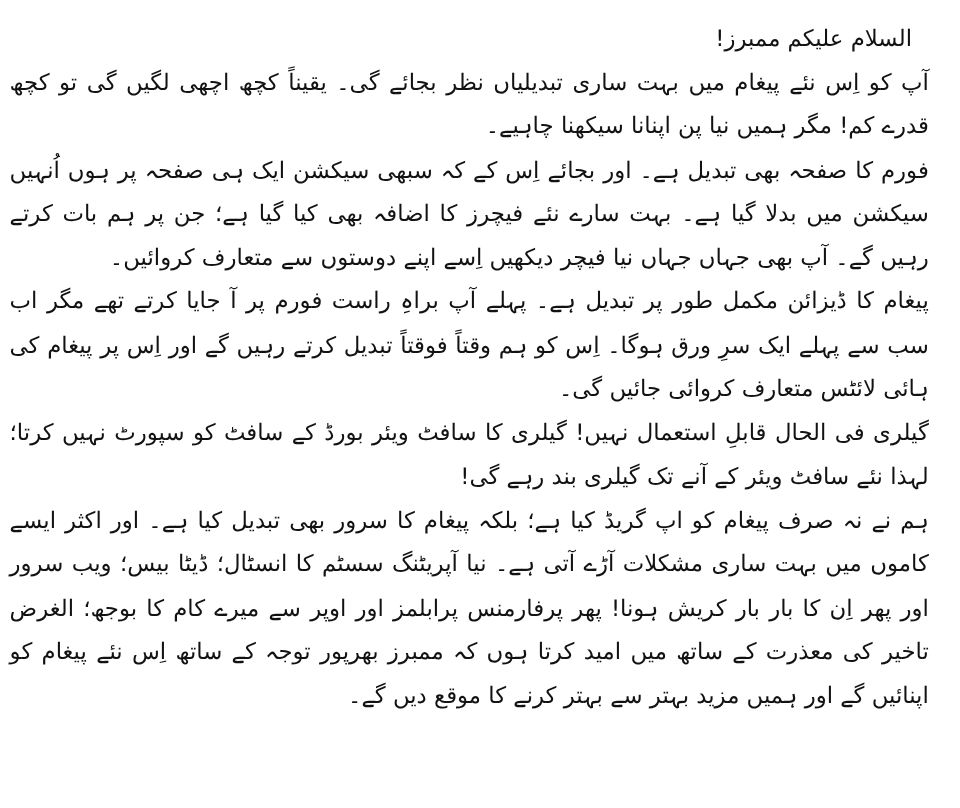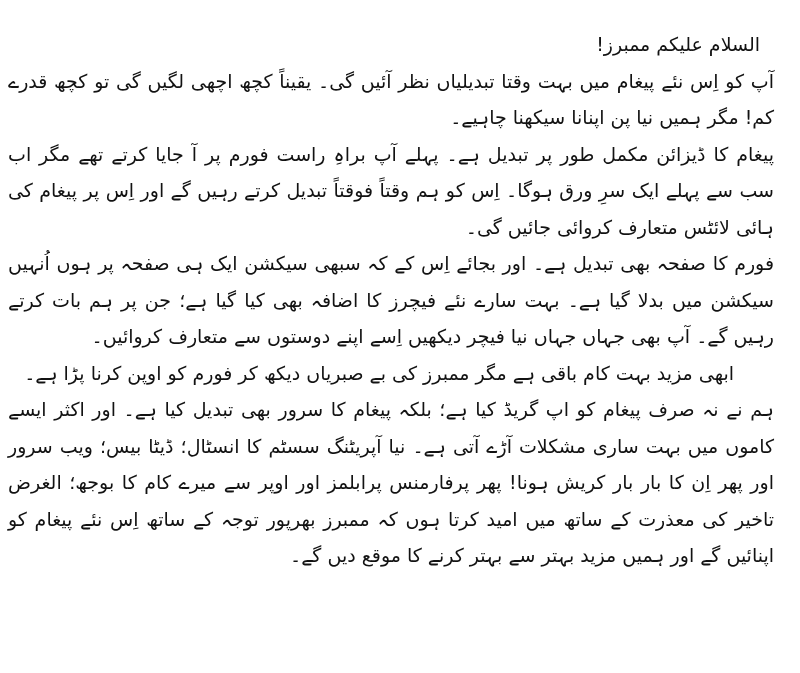--- a/index.html
+++ b/index.html
@@ -10,21 +10,21 @@
   body {
     width: 800px;
     height: 673px;
     overflow: hidden;
   }
   .page {
     box-sizing: border-box;
     width: 800px;
     height: 673px;
     background: #ffffff;
-    padding: 26px 26px 0 8px;
+    padding: 14px 26px 0 8px;
     direction: rtl;
     unicode-bidi: embed;
   }
   .doc-text {
     font-family: "DejaVu Sans", "Liberation Sans", sans-serif;
     color: #121212;
     font-size: 19px;
     line-height: 36.5px;
     text-align: justify;
     text-justify: inter-word;
@@ -43,26 +43,26 @@
 </style>
 </head>
 <body>
 
 <div class="page">
   <div class="doc-text">
 
     <p class="greeting">السلام علیکم ممبرز!</p>
 
 
-    <p>آپ کو اِس نئے پیغام میں بہت وقتا تبدیلیاں نظر آئیں گی۔ یقیناً کچھ اچھی لگیں گی تو کچھ قدرے کم! مگر ہمیں نیا پن اپنانا سیکھنا چاہیے۔</p>
+    <p>آپ کو اِس نئے پیغام میں بہت ساری تبدیلیاں نظر بجائے گی۔ یقیناً کچھ اچھی لگیں گی تو کچھ قدرے کم! مگر ہمیں نیا پن اپنانا سیکھنا چاہیے۔</p>
+
+    <p>فورم کا صفحہ بھی تبدیل ہے۔ اور بجائے اِس کے کہ سبھی سیکشن ایک ہی صفحہ پر ہوں اُنہیں سیکشن میں بدلا گیا ہے۔ بہت سارے نئے فیچرز کا اضافہ بھی کیا گیا ہے؛ جن پر ہم بات کرتے رہیں گے۔ آپ بھی جہاں جہاں نیا فیچر دیکھیں اِسے اپنے دوستوں سے متعارف کروائیں۔</p>
 
     <p>پیغام کا ڈیزائن مکمل طور پر تبدیل ہے۔ پہلے آپ براہِ راست فورم پر آ جایا کرتے تھے مگر اب سب سے پہلے ایک سرِ ورق ہوگا۔ اِس کو ہم وقتاً فوقتاً تبدیل کرتے رہیں گے اور اِس پر پیغام کی ہائی لائٹس متعارف کروائی جائیں گی۔</p>
 
-    <p>فورم کا صفحہ بھی تبدیل ہے۔ اور بجائے اِس کے کہ سبھی سیکشن ایک ہی صفحہ پر ہوں اُنہیں سیکشن میں بدلا گیا ہے۔ بہت سارے نئے فیچرز کا اضافہ بھی کیا گیا ہے؛ جن پر ہم بات کرتے رہیں گے۔ آپ بھی جہاں جہاں نیا فیچر دیکھیں اِسے اپنے دوستوں سے متعارف کروائیں۔</p>
 
+    <p>گیلری فی الحال قابلِ استعمال نہیں! گیلری کا سافٹ ویئر بورڈ کے سافٹ کو سپورٹ نہیں کرتا؛ لہذا نئے سافٹ ویئر کے آنے تک گیلری بند رہے گی!</p>
 
-
-    <p class="first-indent">ابھی مزید بہت کام باقی ہے مگر ممبرز کی بے صبریاں دیکھ کر فورم کو اوپن کرنا پڑا ہے۔</p>
 
     <p>ہم نے نہ صرف پیغام کو اپ گریڈ کیا ہے؛ بلکہ پیغام کا سرور بھی تبدیل کیا ہے۔ اور اکثر ایسے کاموں میں بہت ساری مشکلات آڑے آتی ہے۔ نیا آپریٹنگ سسٹم کا انسٹال؛ ڈیٹا بیس؛ ویب سرور اور پھر اِن کا بار بار کریش ہونا! پھر پرفارمنس پرابلمز اور اوپر سے میرے کام کا بوجھ؛ الغرض تاخیر کی معذرت کے ساتھ میں امید کرتا ہوں کہ ممبرز بھرپور توجہ کے ساتھ اِس نئے پیغام کو اپنائیں گے اور ہمیں مزید بہتر سے بہتر کرنے کا موقع دیں گے۔</p>
 
   </div>
 </div>
 
 </body></html>

